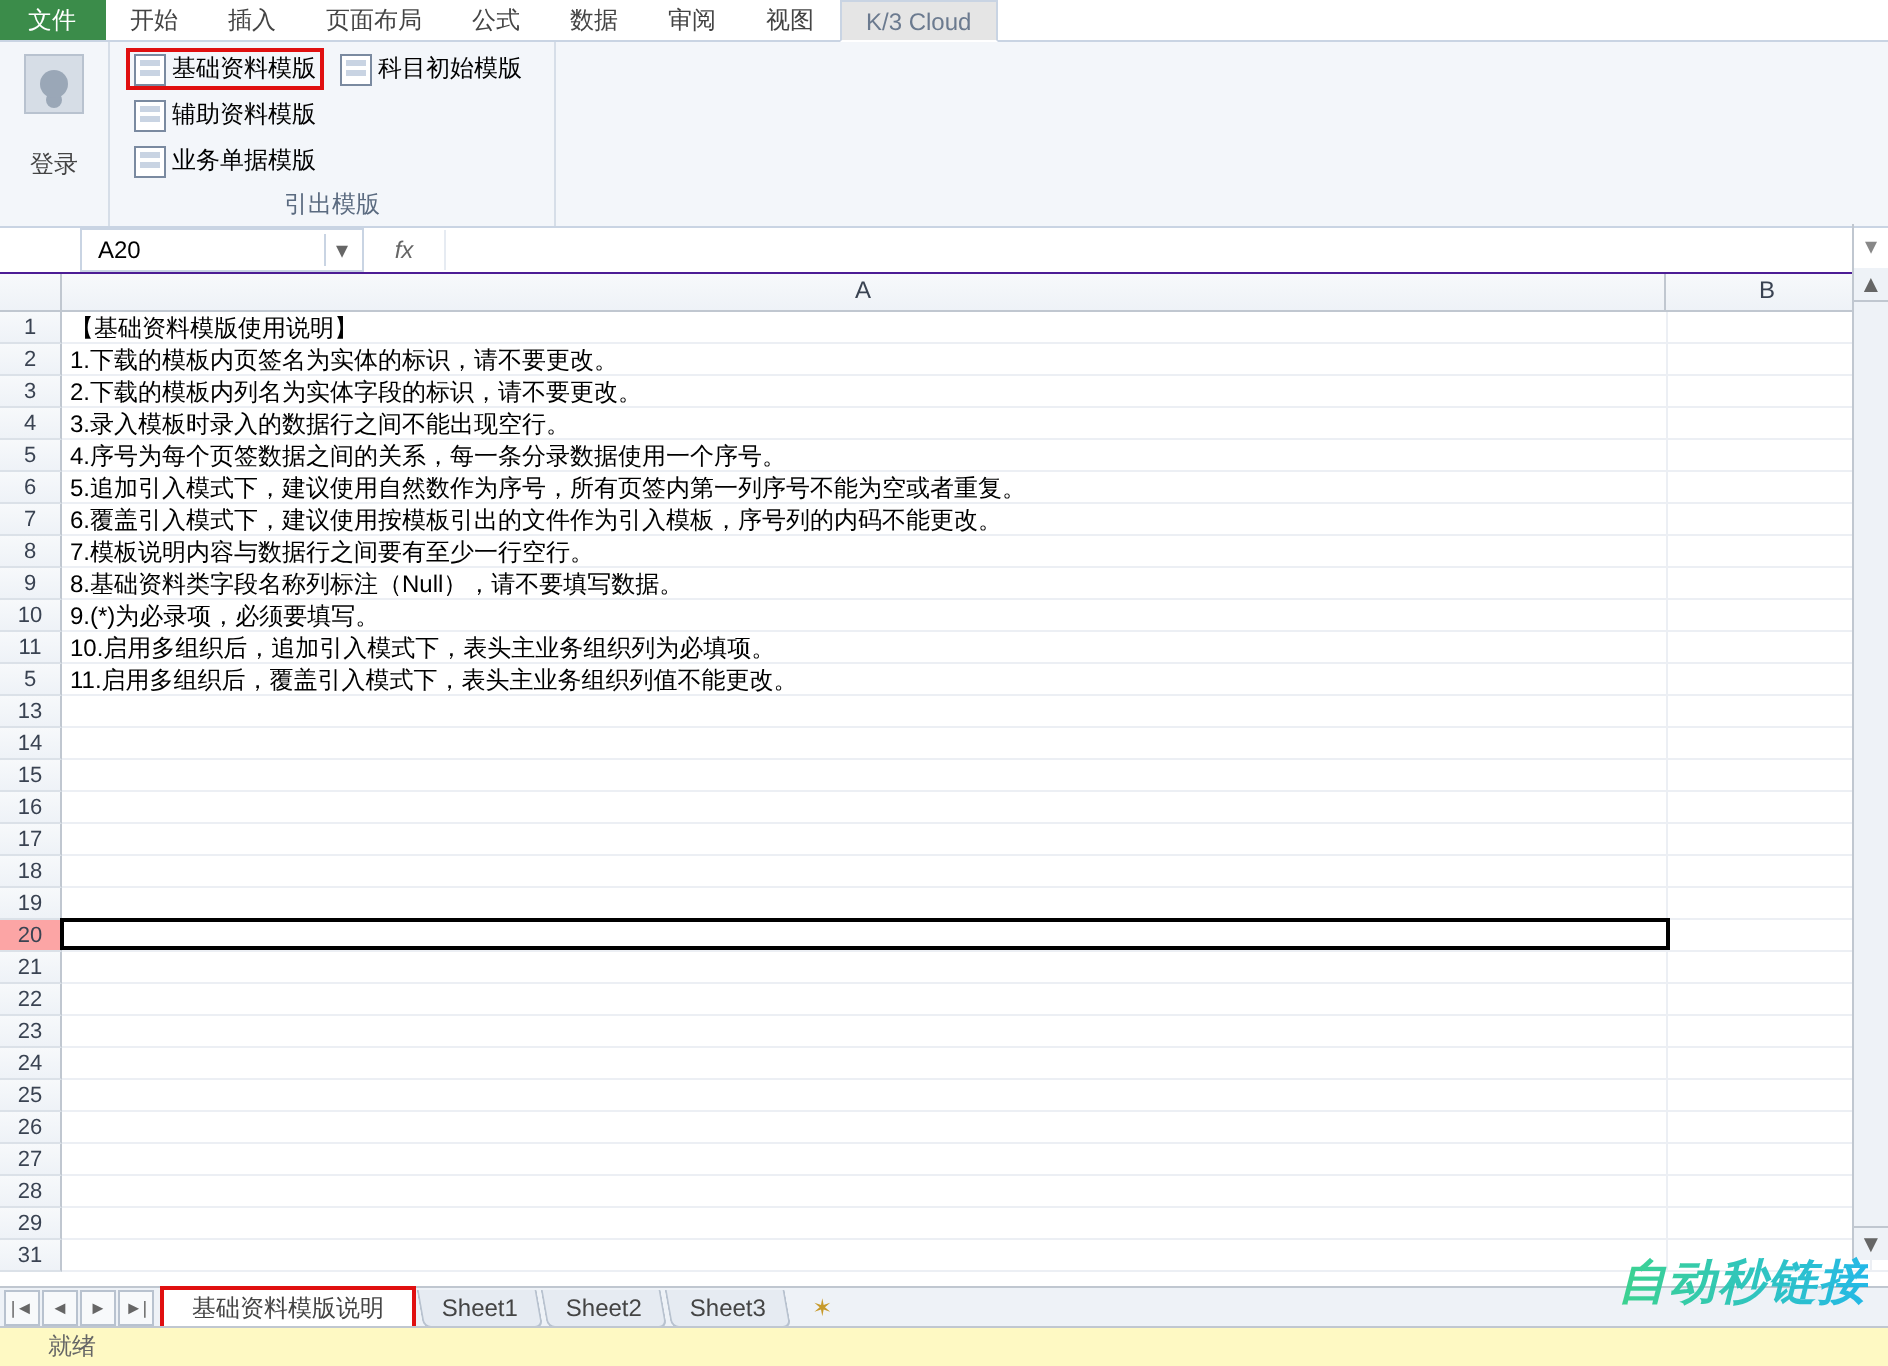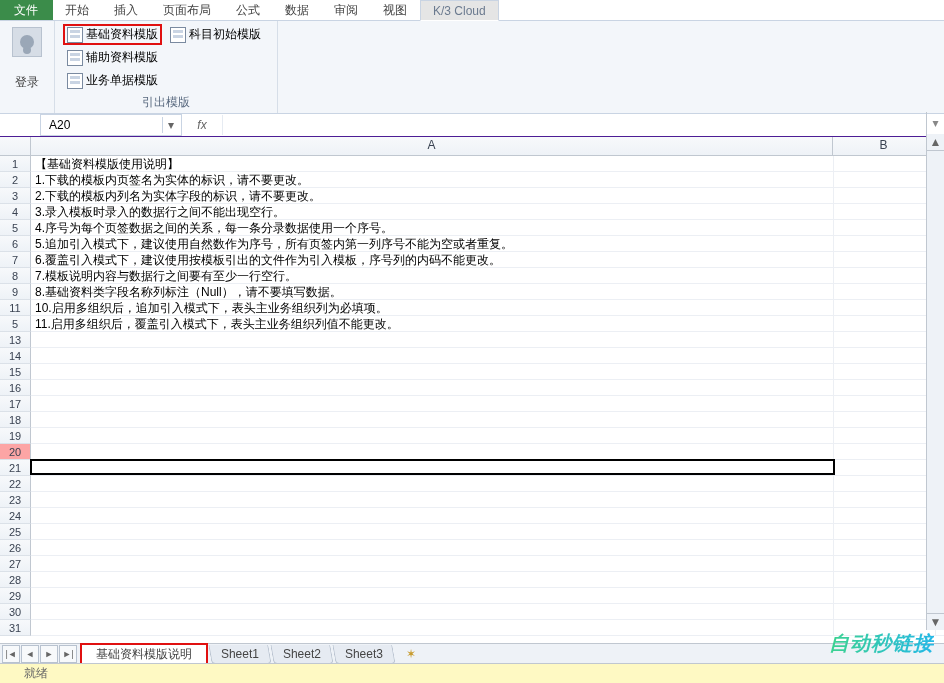--- a/index.html
+++ b/index.html
@@ -266,21 +266,21 @@
   .status-bar {
     position:absolute;bottom:0;left:0;right:0;height:19px;
     background:#fef9c3;border-top:1px solid #c0c7d0;
     display:flex;align-items:center;
     padding-left:24px;color:#666;
   }
   
   .watermark {
     position:absolute;
     right:10px;bottom:26px;
-    font-size:20px;
+    font-size:24px;
     font-weight:bold;
     font-style:italic;
     letter-spacing:1px;
     background: linear-gradient(90deg,#33d18a,#1ab6e6);
     -webkit-background-clip:text;
     background-clip:text;
     color:transparent;
     opacity:0.95;
     margin-top:43px;
   }
@@ -406,20 +406,26 @@
         <div class="cellB"></div>
         <div class="cellC"></div>
       </div>
       <div class="row">
         <div class="rowhdr">9</div>
         <div class="cellA">8.基础资料类字段名称列标注（Null），请不要填写数据。</div>
         <div class="cellB"></div>
         <div class="cellC"></div>
       </div>
       <div class="row">
+        <div class="rowhdr">10</div>
+        <div class="cellA">9.(*)为必录项，必须要填写。</div>
+        <div class="cellB"></div>
+        <div class="cellC"></div>
+      </div>
+      <div class="row">
         <div class="rowhdr">11</div>
         <div class="cellA">10.启用多组织后，追加引入模式下，表头主业务组织列为必填项。</div>
         <div class="cellB"></div>
         <div class="cellC"></div>
       </div>
       <div class="row">
         <div class="rowhdr">5</div>
         <div class="cellA">11.启用多组织后，覆盖引入模式下，表头主业务组织列值不能更改。</div>
         <div class="cellB"></div>
         <div class="cellC"></div>
@@ -515,26 +521,20 @@
         <div class="cellC"></div>
       </div>
       <div class="row">
         <div class="rowhdr">28</div>
         <div class="cellA"></div>
         <div class="cellB"></div>
         <div class="cellC"></div>
       </div>
       <div class="row">
         <div class="rowhdr">29</div>
-        <div class="cellA"></div>
-        <div class="cellB"></div>
-        <div class="cellC"></div>
-      </div>
-      <div class="row">
-        <div class="rowhdr">30</div>
         <div class="cellA"></div>
         <div class="cellB"></div>
         <div class="cellC"></div>
       </div>
       <div class="row">
         <div class="rowhdr">31</div>
         <div class="cellA"></div>
         <div class="cellB"></div>
         <div class="cellC"></div>
       </div>

